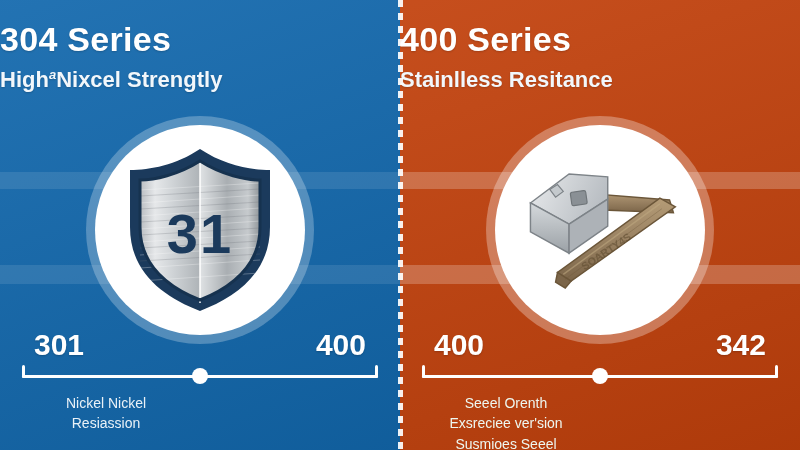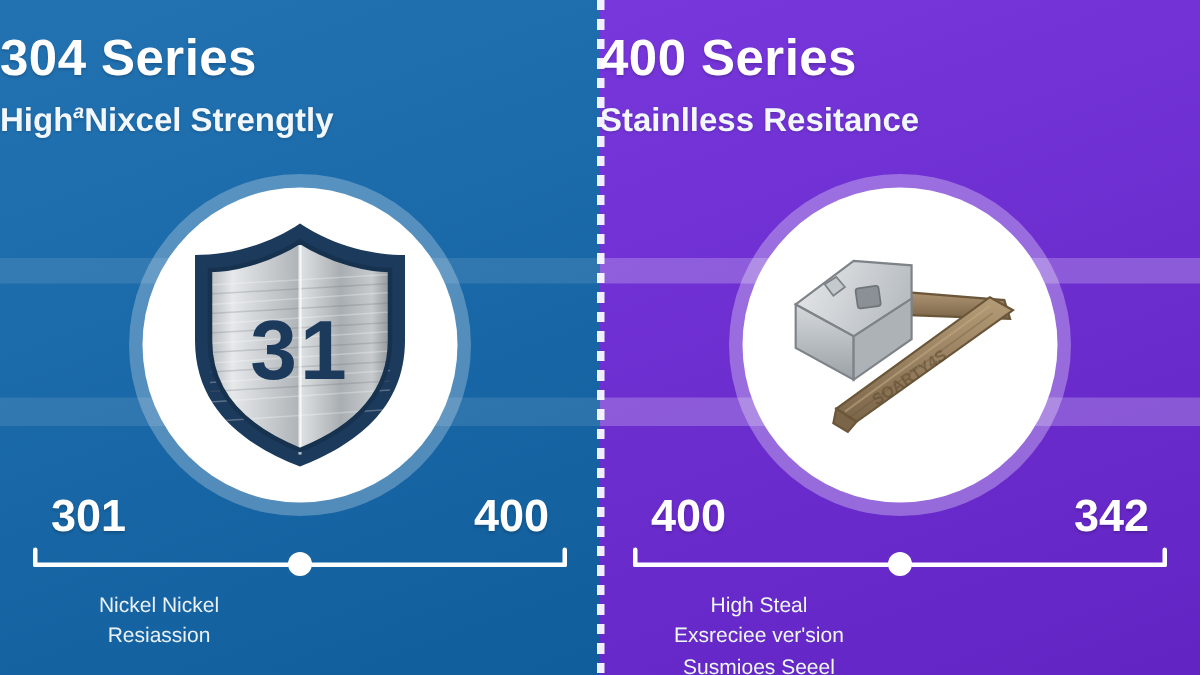--- a/index.html
+++ b/index.html
@@ -6,21 +6,21 @@
   body{
     width:800px;height:450px;overflow:hidden;
     font-family:"Liberation Sans", sans-serif;
     background:#1268ad;
   }
   .infographic{position:relative;width:800px;height:450px;overflow:hidden;display:flex;}
 
   
   .panel{position:relative;width:400px;height:450px;overflow:hidden;}
   .panel.blue{background:#1268ad;}
-  .panel.green{background:#6d28d9;}
+  .panel.green{background:#c2410c;}
 
   
   .panel.blue::before{
     content:"";position:absolute;inset:0;
     background:linear-gradient(160deg,rgba(255,255,255,.07),rgba(0,0,0,.10));
     pointer-events:none;
   }
   .panel.green::before{
     content:"";position:absolute;inset:0;
     background:linear-gradient(160deg,rgba(255,255,255,.07),rgba(0,0,0,.10));
@@ -240,21 +240,21 @@
         <div class="stat-num">342</div>
       </div>
       <div class="axis">
         <div class="axis-tick left"></div>
         <div class="axis-tick right"></div>
         <div class="axis-line"></div>
         <div class="axis-dot"></div>
       </div>
       <div class="stat-labels">
         <div class="stat-label">
-          <div>High Steal</div>
+          <div>Seeel Orenth</div>
         </div>
         <div class="stat-label">
           <div>Exsreciee ver'sion</div>
           <div>Susmioes Seeel</div>
         </div>
       </div>
     </div>
   </div>
 
   <div class="divider"></div>

